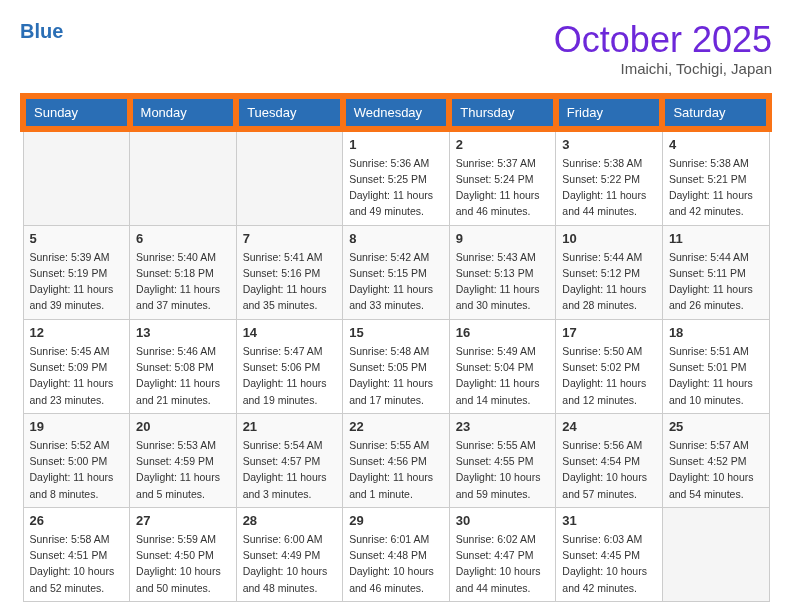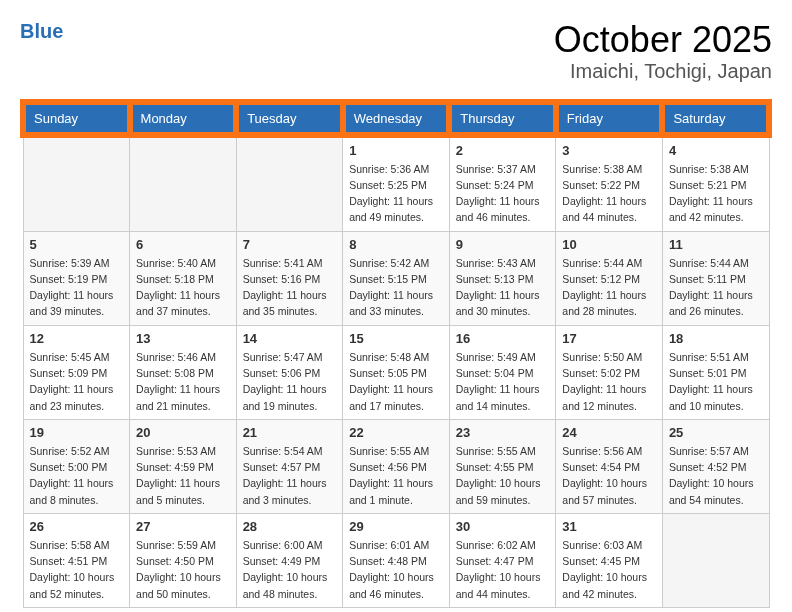--- a/index.html
+++ b/index.html
@@ -19,25 +19,25 @@
     .logo {
       display: flex;
       align-items: center;
     }
     .title-block {
       text-align: right;
     }
     .month-title {
       font-size: 36px;
       font-weight: normal;
-      color: #000000;
+      color: #6d28d9;
       line-height: 1.1;
     }
     .location {
-      font-size: 20px;
+      font-size: 15px;
       color: #555;
     }
     .calendar-table {
       width: 100%;
       border-collapse: collapse;
       table-layout: fixed;
     }
     .calendar-table th {
       background-color: #2a6eb5;
       color: #fff;

